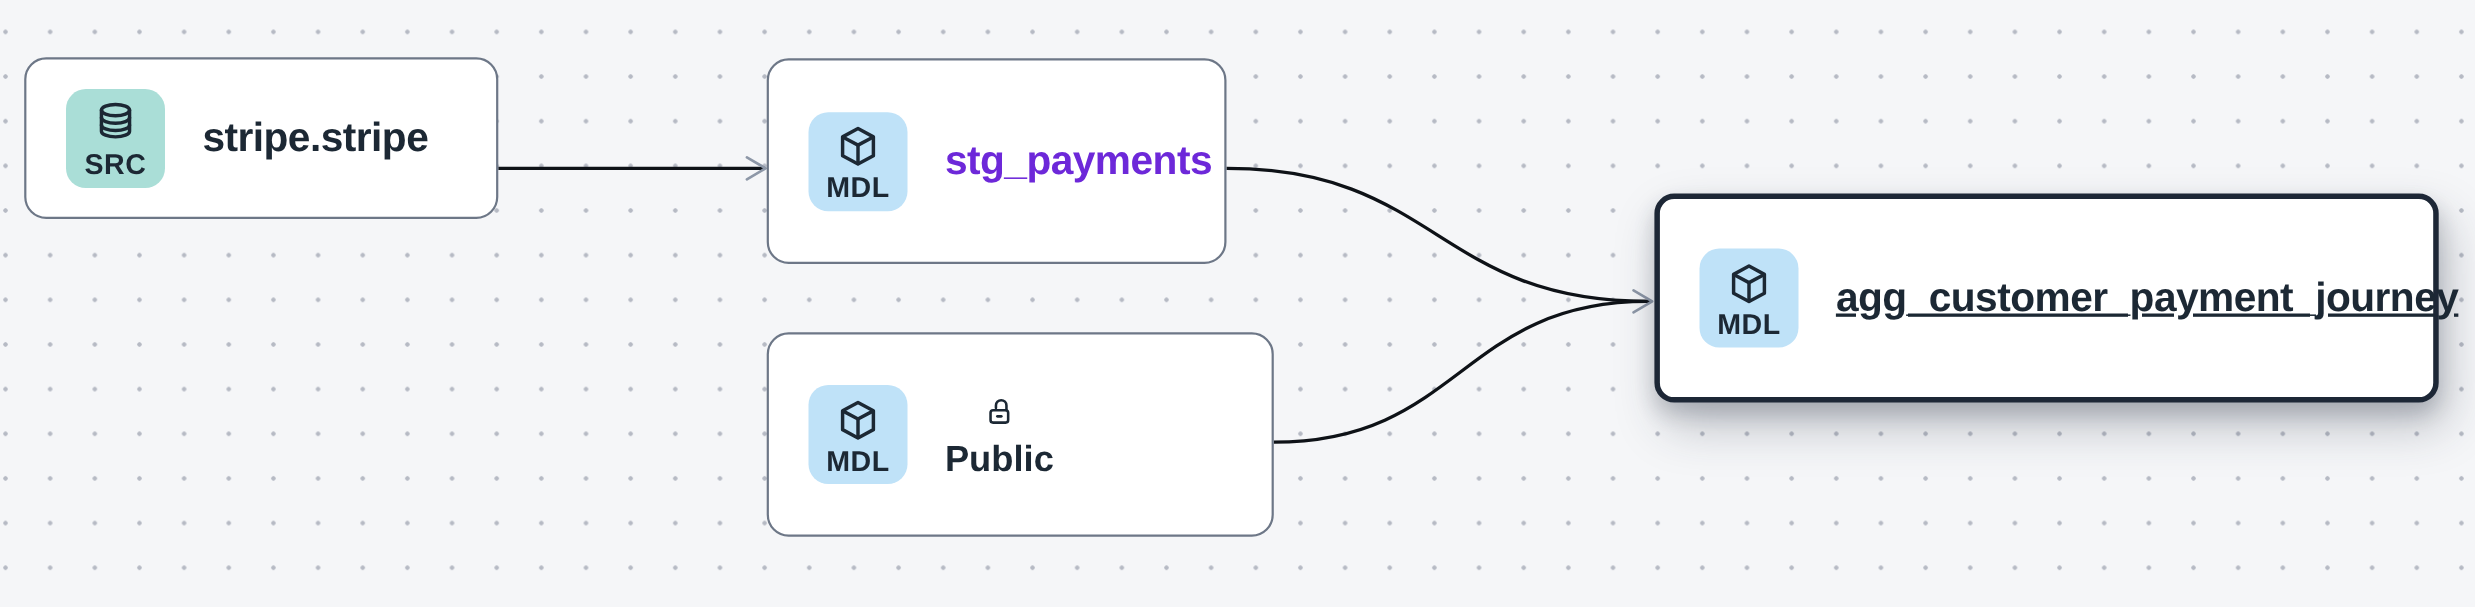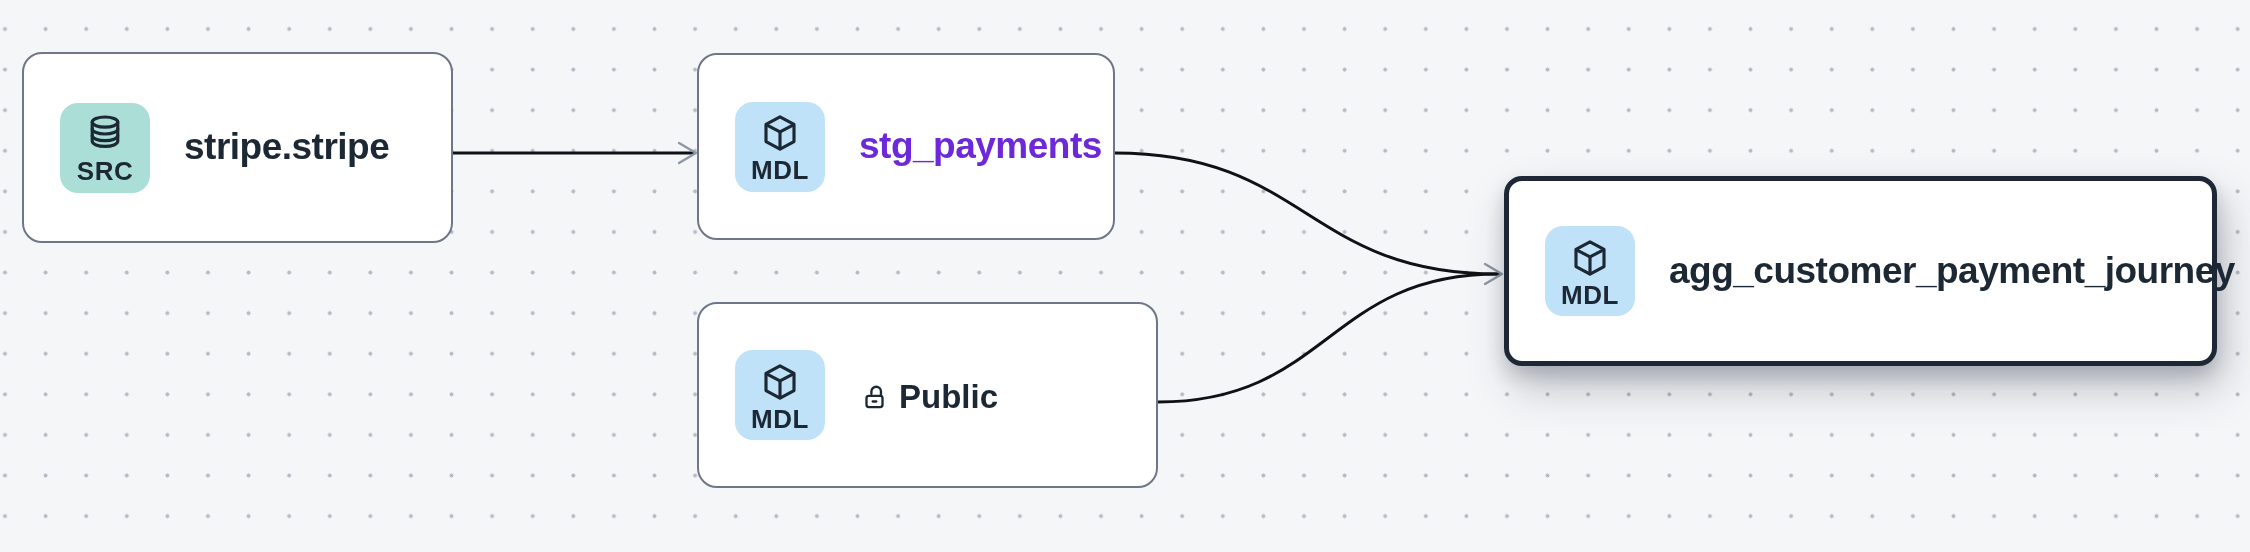--- a/index.html
+++ b/index.html
@@ -41,37 +41,37 @@
   .badge-label{
     font-size:26px;font-weight:600;line-height:1;letter-spacing:.5px;color:#1c2834;
   }
   .node-text{display:flex;flex-direction:column;justify-content:center;min-width:0;}
   .node-title{
     font-size:37px;font-weight:600;letter-spacing:-0.5px;
     color:#1c2834;white-space:nowrap;line-height:1.25;
   }
   .node-subtitle{
     display:flex;align-items:center;gap:9px;margin-top:5px;
-    font-size:33px;font-weight:600;color:#1c2834;line-height:1.1;
+    font-size:33px;font-weight:600;color:#1c2834;line-height:1.1;flex-direction:column;
   }
   .node-subtitle .icon svg{width:31px;height:31px;display:block;}
 </style>
 </head>
 <body>
 
 <div class="canvas">
   <svg class="edge-layer" id="edge-layer" width="2250" height="552" viewBox="0 0 2250 552" xmlns="http://www.w3.org/2000/svg">
       <path d="M453,153 L695,153" fill="none" stroke="#0e1217" stroke-width="3"></path>
       <path d="M1115,153 C1306.5,153 1306.5,274 1498,274 L1501,274" fill="none" stroke="#0e1217" stroke-width="3"></path>
       <path d="M1158,402 C1328,402 1328,274 1498,274 L1501,274" fill="none" stroke="#0e1217" stroke-width="3"></path>
       <polyline points="679,143 696,153 679,163" fill="none" stroke="#8d97a7" stroke-width="2.4" stroke-linecap="round" stroke-linejoin="round"></polyline>
       <polyline points="1485,264 1502,274 1485,284" fill="none" stroke="#8d97a7" stroke-width="2.4" stroke-linecap="round" stroke-linejoin="round"></polyline>
     </svg>
   <div id="node-layer">
-      <div class="node" style="left: 22px; top: 52px; width: 431px; height: 191px; background: rgb(255, 255, 255); border-color: rgb(109, 119, 135);">
+      <div class="node" style="left: 22px; top: 52px; width: 431px; height: 147px; background: rgb(255, 255, 255); border-color: rgb(109, 119, 135);">
         <div class="badge" style="background: rgb(170, 222, 215);">
           <span class="icon">
             <svg viewBox="0 0 24 24" fill="none" stroke="#1c2834" stroke-width="1.8" stroke-linecap="round" stroke-linejoin="round">
               <ellipse cx="12" cy="5.2" rx="7.3" ry="2.9"></ellipse>
               <path d="M4.7 5.2 V16.2 c0 1.6 3.27 2.9 7.3 2.9 s7.3 -1.3 7.3 -2.9 V5.2"></path>
               <path d="M4.7 9.1 c0 1.6 3.27 2.9 7.3 2.9 s7.3 -1.3 7.3 -2.9"></path>
               <path d="M4.7 12.9 c0 1.6 3.27 2.9 7.3 2.9 s7.3 -1.3 7.3 -2.9"></path>
             </svg>
           </span>
           <span class="badge-label">SRC</span>
@@ -124,17 +124,17 @@
           <span class="icon">
             <svg viewBox="0 0 24 24" fill="none" stroke="#1c2834" stroke-width="1.8" stroke-linecap="round" stroke-linejoin="round">
               <path d="M12 2.8 L20 7.1 V16.9 L12 21.2 L4 16.9 V7.1 Z"></path>
               <path d="M4.3 7.3 L12 11.4 L19.7 7.3"></path>
               <path d="M12 11.4 V20.9"></path>
             </svg>
           </span>
           <span class="badge-label">MDL</span>
         </div>
         <div class="node-text">
-          <div class="node-title" style="color: rgb(28, 40, 52);">agg_customer_payment_journey</div>
+          <div class="node-title" style="color: rgb(28, 40, 52); text-decoration: underline;">agg_customer_payment_journey</div>
         </div>
       </div>
     </div>
 </div>
 
 </body></html>

